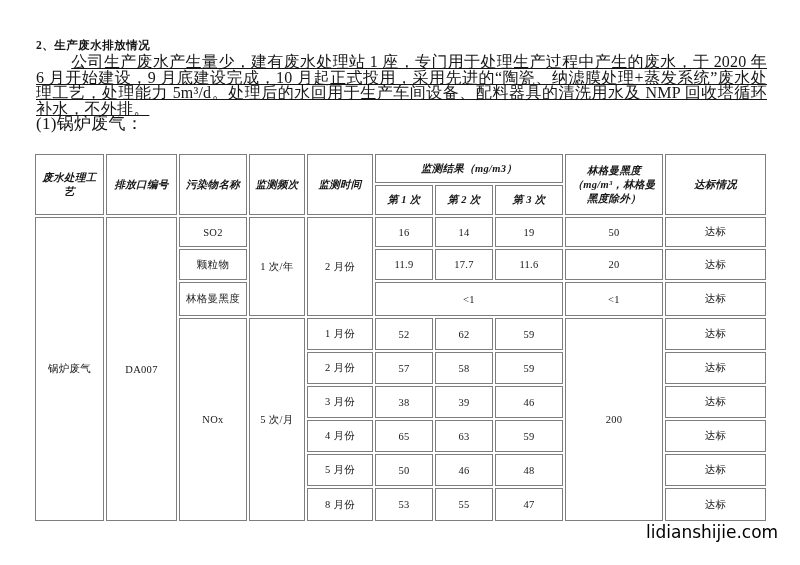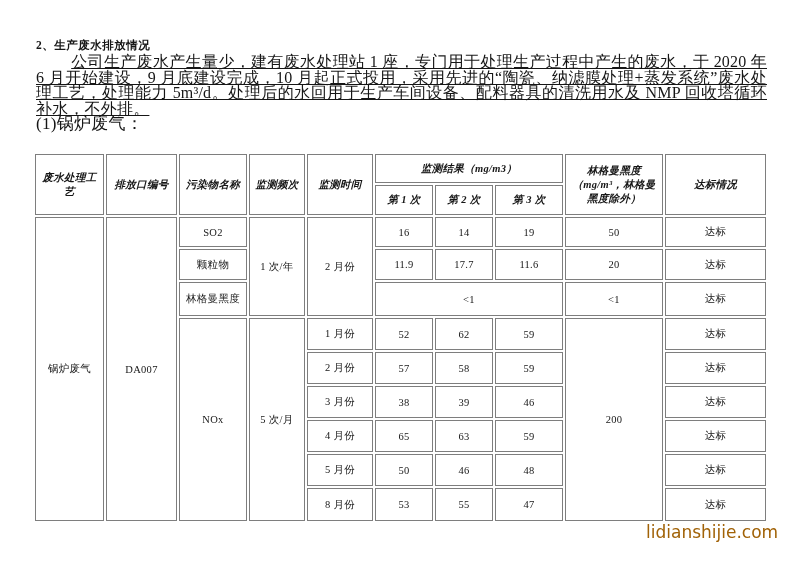--- a/index.html
+++ b/index.html
@@ -165,15 +165,15 @@
       <tr class="rm6">
         <td>8 月份</td>
         <td>53</td>
         <td>55</td>
         <td>47</td>
         <td>达标</td>
       </tr>
     </tbody>
   </table>
 
-  <div class="watermark" style="color: #a16207;">lidianshijie.com</div>
+  <div class="watermark" style="color: #000000;">lidianshijie.com</div>
 
 </div>
 
 </body></html>

